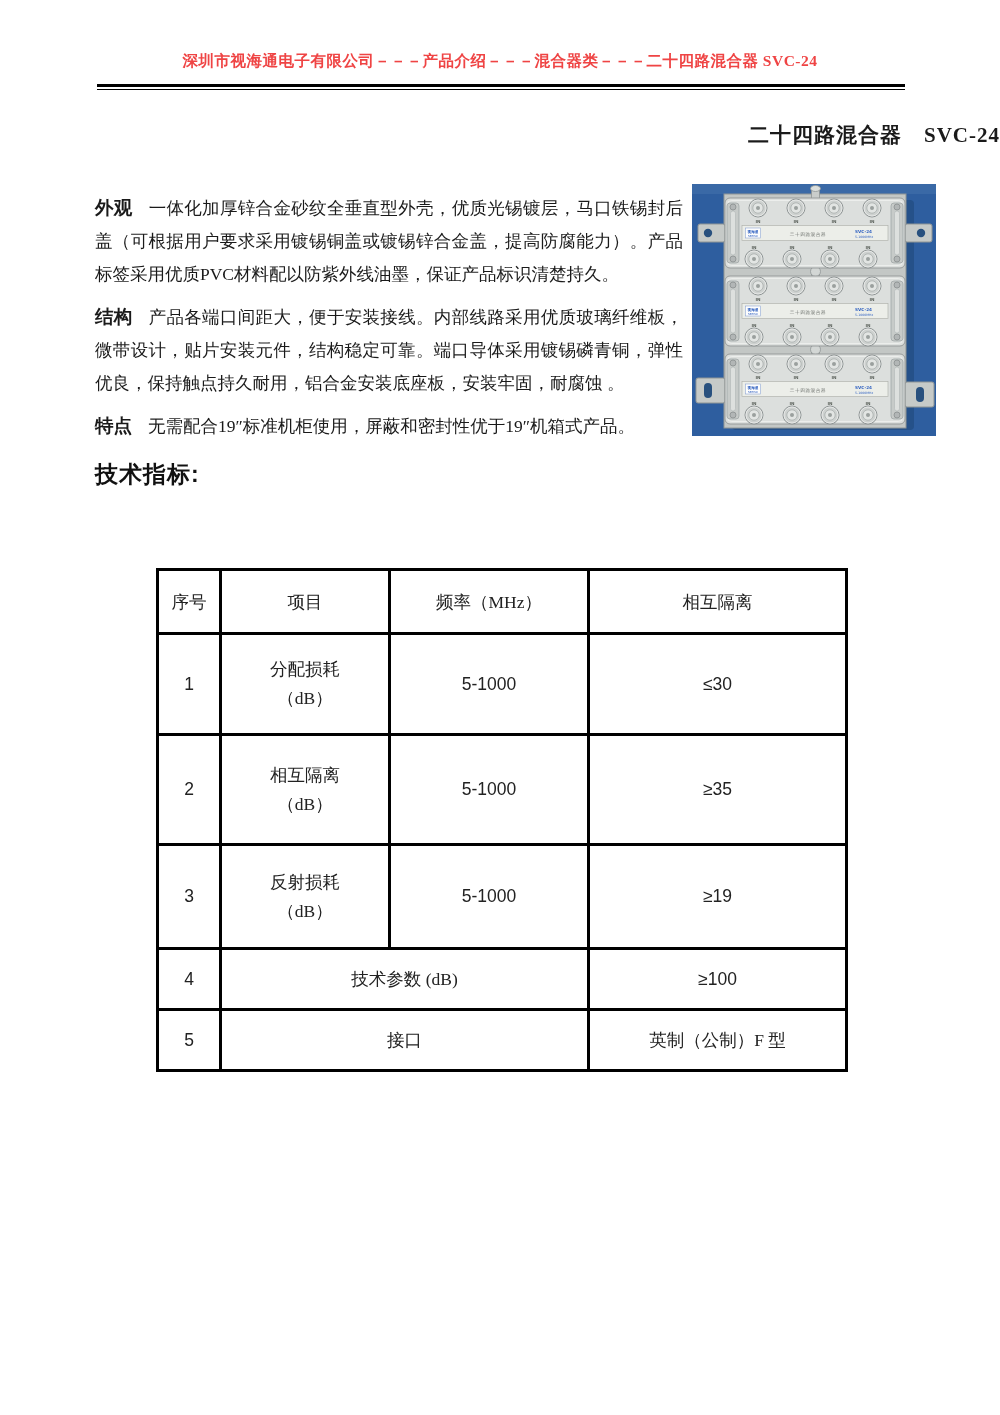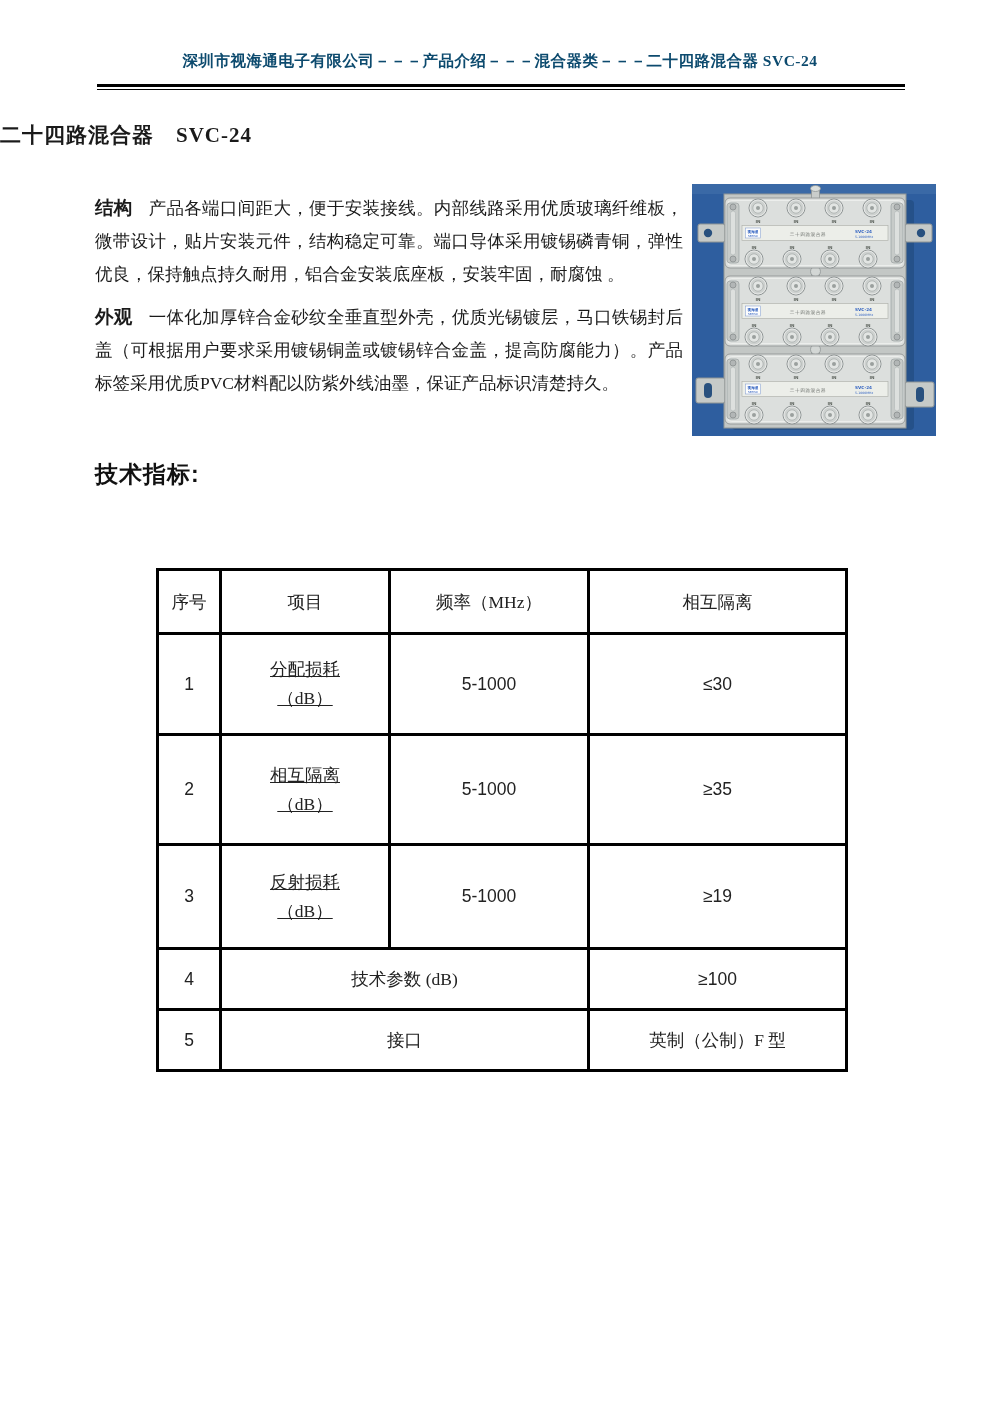--- a/index.html
+++ b/index.html
@@ -3,28 +3,28 @@
 <meta charset="utf-8">
 <style>
   html,body{margin:0;padding:0;}
   body{
     width:1000px;height:1415px;background:#ffffff;position:relative;
     font-family:"Liberation Serif","DejaVu Serif",serif;color:#1a1a1a;
     overflow:hidden;
   }
   .page-header{
     position:absolute;top:51px;left:0;width:1000px;text-align:center;
-    font-size:15.5px;font-weight:bold;color:#0c4a6e;letter-spacing:.5px;
+    font-size:15.5px;font-weight:bold;color:#ef4444;letter-spacing:.5px;
   }
   .header-rule{
     position:absolute;top:84px;left:97px;width:808px;height:2px;
     border-top:3px solid #000;border-bottom:1px solid #000;
   }
   .doc-title{
-    position:absolute;top:121px;left:0;width:1000px;text-align:left;
+    position:absolute;top:121px;left:0;width:1000px;text-align:right;
     font-size:21px;font-weight:bold;letter-spacing:1px;
   }
   .content{position:absolute;left:95px;top:191px;width:588px;}
   .para{font-size:17.5px;line-height:33px;text-align:justify;margin:0 0 9px 0;}
   .para .label{
     font-family:"Liberation Sans","DejaVu Sans",sans-serif;
     font-weight:bold;font-size:18.5px;margin-right:16px;
   }
   .photo{position:absolute;left:692px;top:184px;width:244px;height:252px;}
   .photo svg{display:block;width:244px;height:252px;}
@@ -35,33 +35,34 @@
   }
   table.specs{
     position:absolute;left:156px;top:568px;width:689px;
     border-collapse:collapse;table-layout:fixed;
   }
   table.specs td{
     border:3px solid #000;text-align:center;vertical-align:middle;
     font-size:17.5px;padding:0;color:#222;
   }
   td.num{font-family:"Liberation Sans","DejaVu Sans",sans-serif;font-size:17px;}
-  .item-cell div{line-height:29px;text-decoration:underline;}
+  .item-cell div{line-height:29px;}
 </style>
 </head>
 <body>
 
 <div class="page-header">深圳市视海通电子有限公司－－－产品介绍－－－混合器类－－－二十四路混合器 SVC-24</div>
 <div class="header-rule"></div>
 
 <div class="doc-title">二十四路混合器　SVC-24</div>
 
 <div class="content">
+  <p class="para"><span class="label">外观</span><span>一体化加厚锌合金砂纹全垂直型外壳，优质光锡镀层，马口铁锡封后盖（可根据用户要求采用镀锡铜盖或镀锡锌合金盖，提高防腐能力）。产品标签采用优质PVC材料配以防紫外线油墨，保证产品标识清楚持久。</span></p>
   <p class="para"><span class="label">结构</span><span>产品各端口间距大，便于安装接线。内部线路采用优质玻璃纤维板，微带设计，贴片安装元件，结构稳定可靠。端口导体采用镀锡磷青铜，弹性优良，保持触点持久耐用，铝合金安装底座板，安装牢固，耐腐蚀 。</span></p>
-  <p class="para"><span class="label">外观</span><span>一体化加厚锌合金砂纹全垂直型外壳，优质光锡镀层，马口铁锡封后盖（可根据用户要求采用镀锡铜盖或镀锡锌合金盖，提高防腐能力）。产品标签采用优质PVC材料配以防紫外线油墨，保证产品标识清楚持久。</span></p>
+  <p class="para"><span class="label">特点</span><span>无需配合19″标准机柜使用，屏蔽和密封性优于19″机箱式产品。</span></p>
 </div>
 
 <div class="photo">
   <svg viewBox="0 0 244 252" xmlns="http://www.w3.org/2000/svg">
       <rect x="0" y="0" width="244" height="252" fill="#2e5e9f"></rect>
       <rect x="0" y="0" width="244" height="10" fill="#4573ae" opacity="0.5"></rect>
       <rect x="40" y="16" width="182" height="230" rx="4" fill="#1c4373" opacity="0.5"></rect>
       <rect x="32" y="10" width="182" height="234" fill="#c3c7c5" stroke="#8f9595" stroke-width="1"></rect>
       <rect x="6" y="40" width="27" height="18" fill="#c6cac8" stroke="#8f9595" stroke-width="1" rx="2"></rect>
       <circle cx="16" cy="49" r="4.2" fill="#28507e"></circle>

